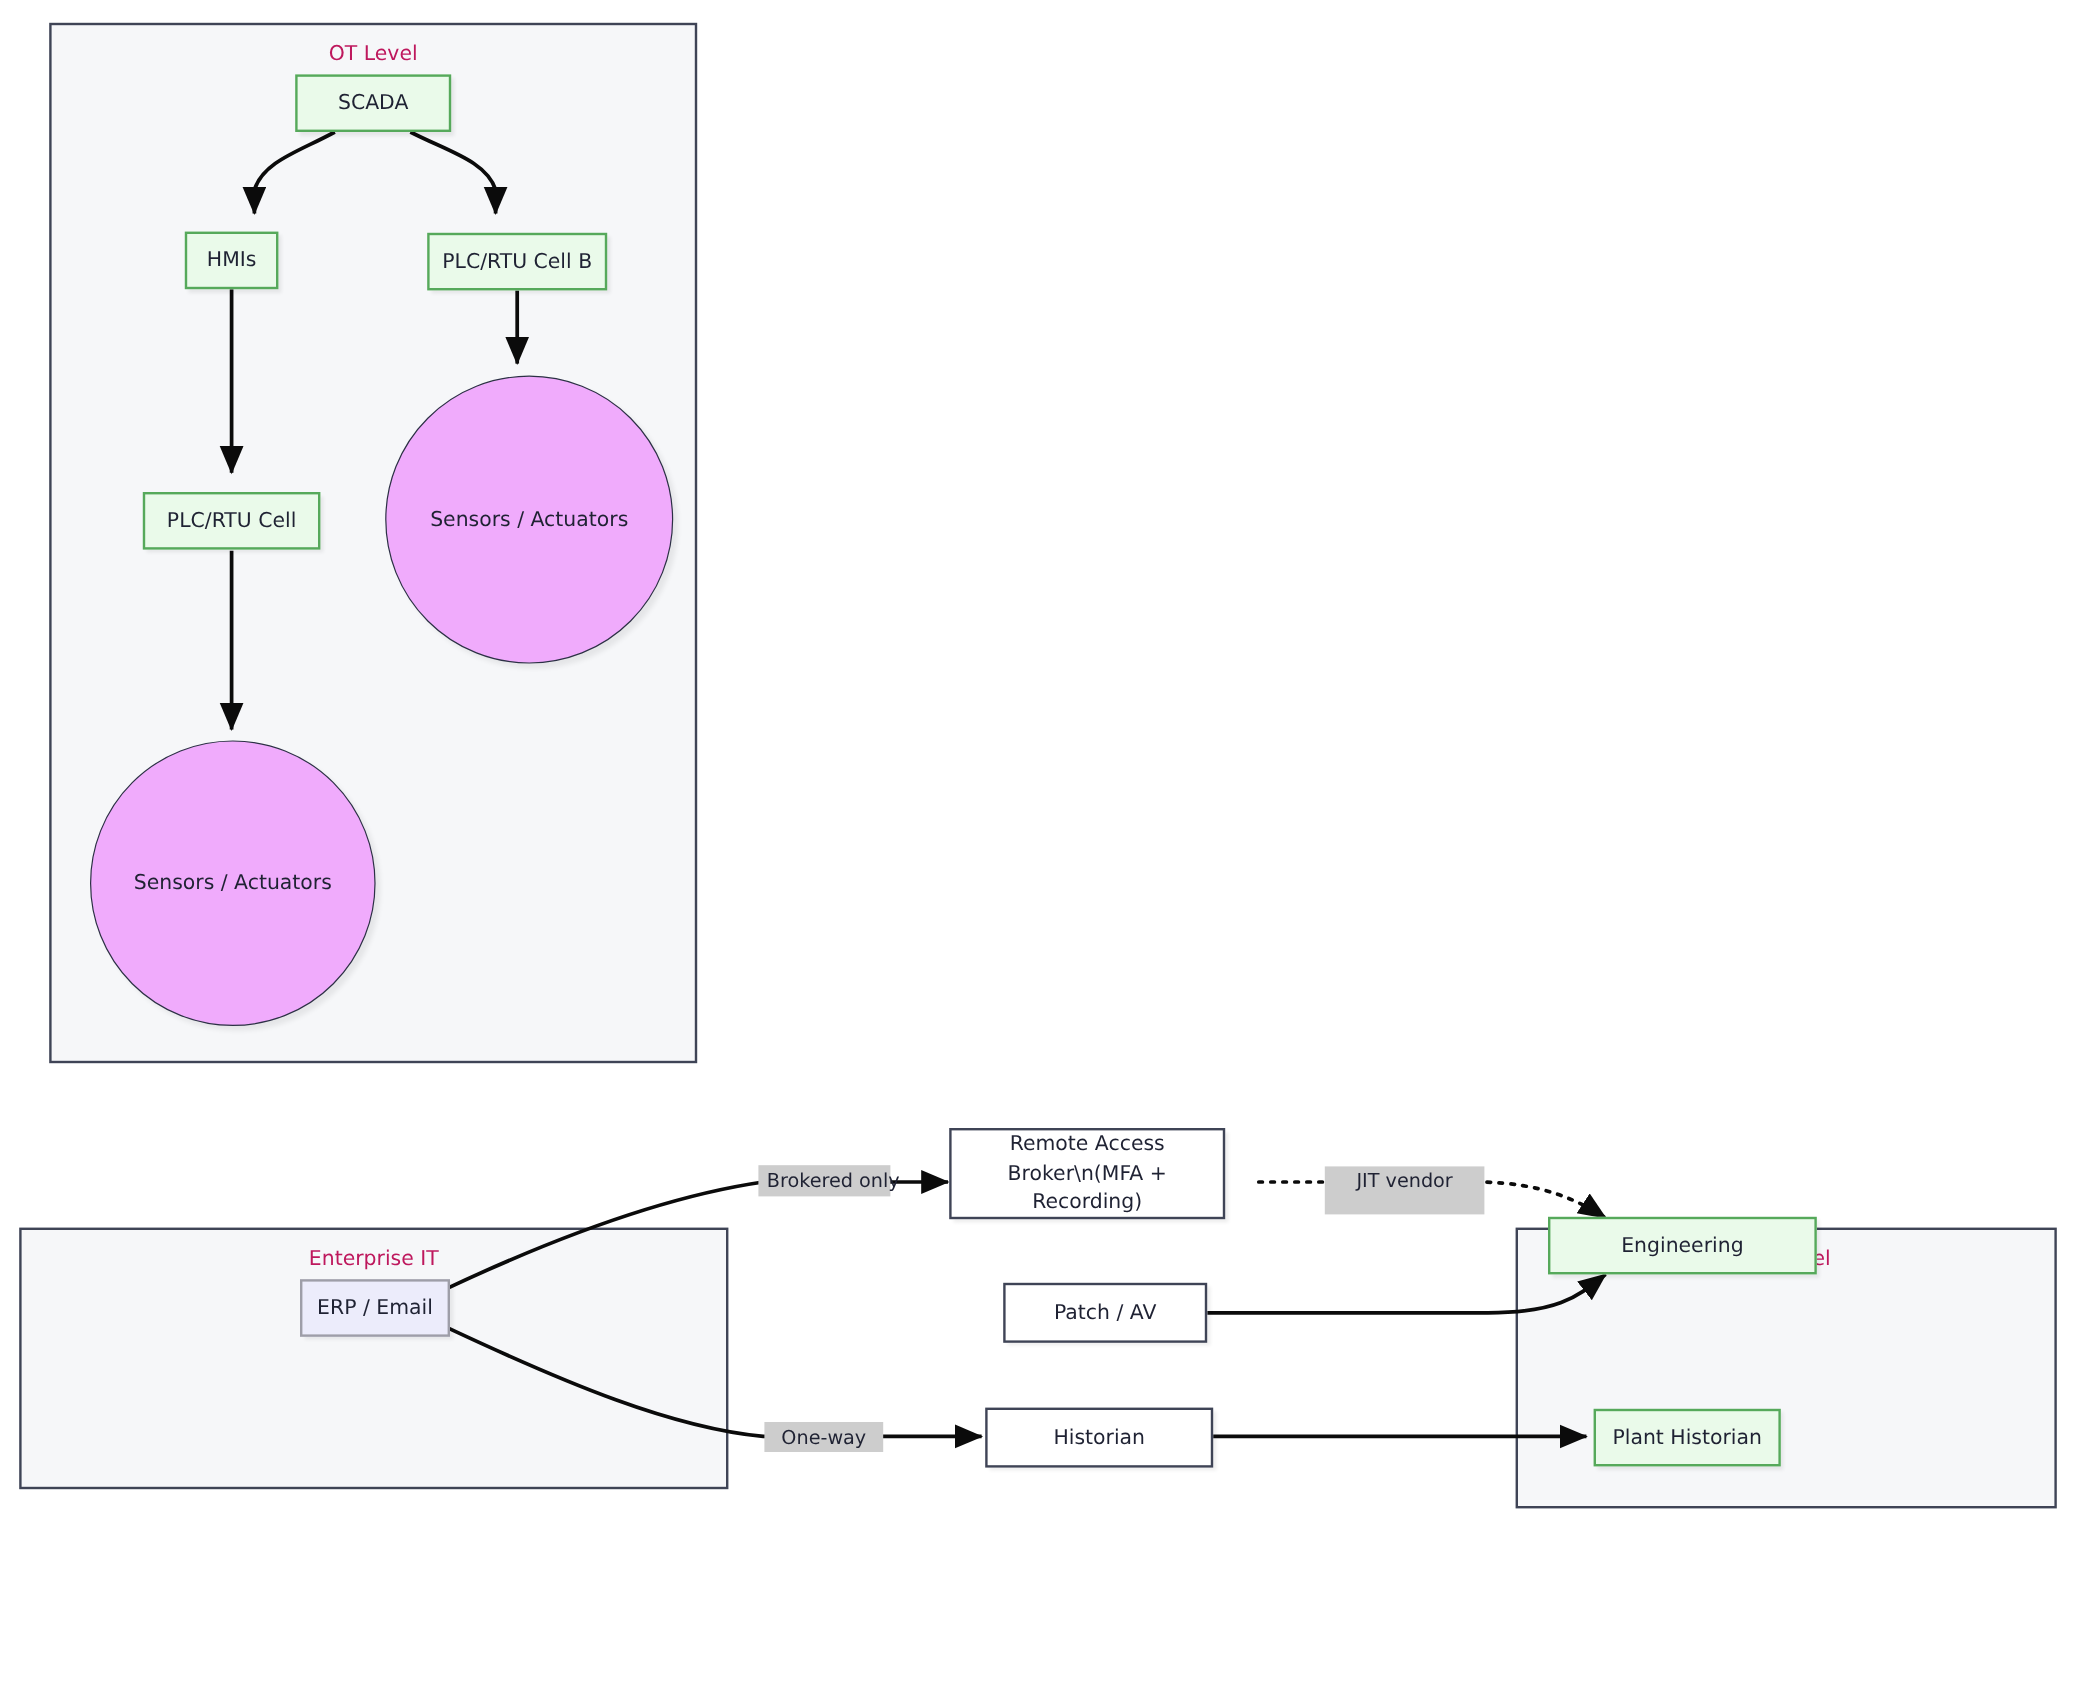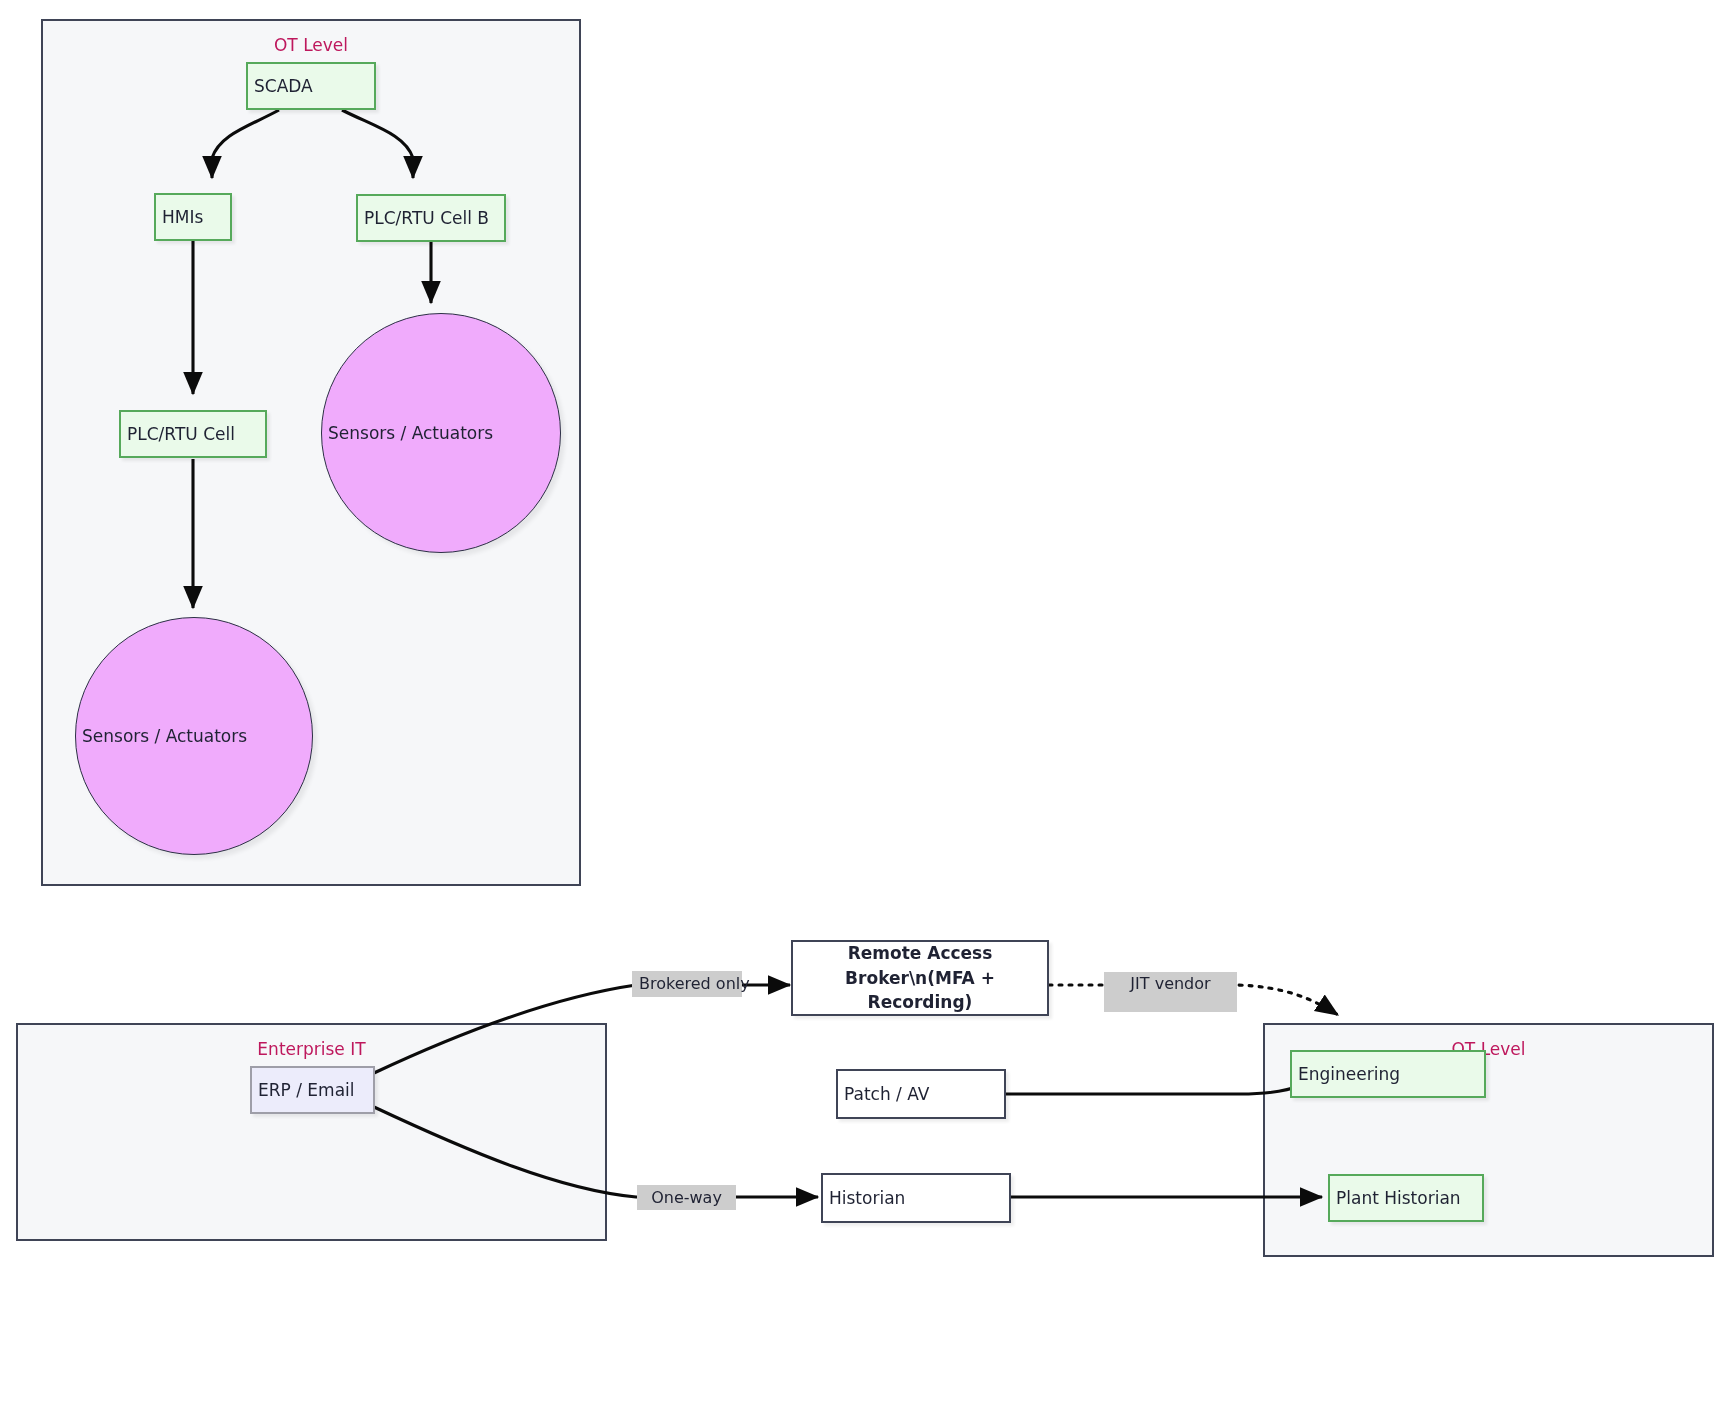--- a/index.html
+++ b/index.html
@@ -44,21 +44,21 @@
     color: #be185d;
     white-space: nowrap;
     overflow: hidden;
   }
   
   .node {
     position: absolute;
     box-sizing: border-box;
     display: flex;
     align-items: center;
-    justify-content: flex-start;
+    justify-content: center;
     text-align: center;
     font-size: 17px;
     line-height: 1.45;
     color: #1f2233;
     box-shadow: 3px 3px 3px rgba(0,0,0,0.07);
   }
   .node.green {
     background: #eafaea;
     border: 2px solid #56a95b;
   }
@@ -162,34 +162,34 @@
   </div>
 
   <div class="node circle" style="left:75px; top:617px; width:238px; height:238px;">
     <span class="label">Sensors / Actuators</span>
   </div>
 
   <div class="node lav" style="left:250px; top:1066px; width:125px; height:48px;">
     <span class="label">ERP / Email</span>
   </div>
 
-  <div class="node plain" style="left:791px; top:940px; width:258px; height:76px;font-weight:bold;">
+  <div class="node plain" style="left:791px; top:940px; width:230px; height:76px;">
     <span class="label">Remote Access
 Broker\n(MFA + Recording)</span>
   </div>
 
   <div class="node plain" style="left:836px; top:1069px; width:170px; height:50px;">
     <span class="label">Patch / AV</span>
   </div>
 
   <div class="node plain" style="left:821px; top:1173px; width:190px; height:50px;">
     <span class="label">Historian</span>
   </div>
 
-  <div class="node green" style="left:1290px; top:1014px; width:196px; height:48px;margin-top:36px;">
+  <div class="node green" style="left:1290px; top:1014px; width:224px; height:48px;">
     <span class="label">Engineering</span>
   </div>
 
   <div class="node green" style="left:1328px; top:1174px; width:156px; height:48px;">
     <span class="label">Plant Historian</span>
   </div>
 
   <div class="edge-label" style="left:632px; top:971px; width:110px; height:26px; line-height:22px;">Brokered only</div>
 
   <div class="edge-label" style="left:1104px; top:972px; width:133px; height:40px; line-height:20px;">JIT vendor</div>

